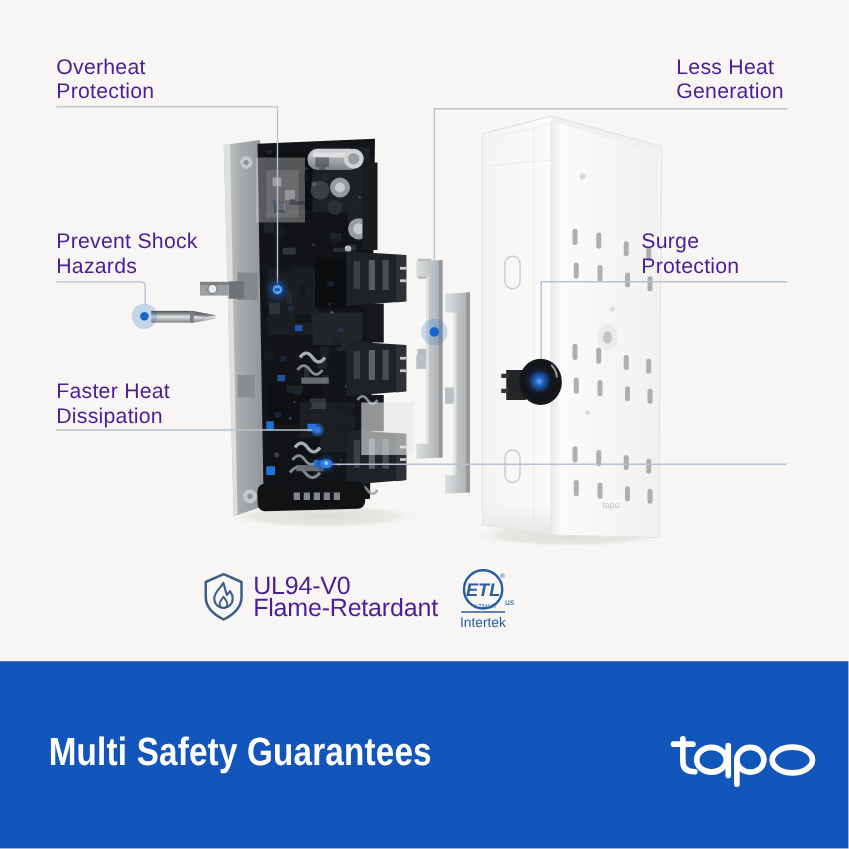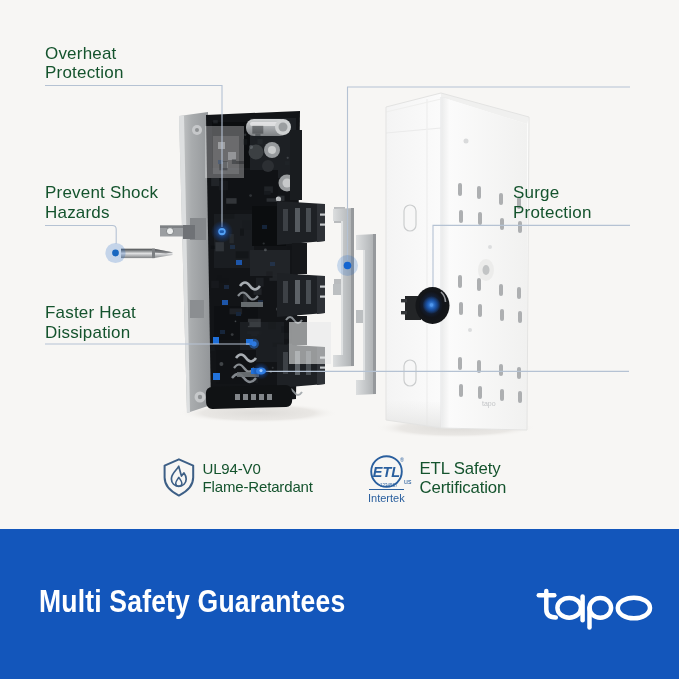--- a/index.html
+++ b/index.html
@@ -1,18 +1,18 @@
 <!DOCTYPE html>
 <html><head>
 <meta charset="utf-8">
 <style>
 html,body{margin:0;padding:0}
 #stage{position:relative;width:679px;height:679px;background:#f7f6f4;overflow:hidden;font-family:"Liberation Sans",sans-serif}
 #band{position:absolute;left:0;top:529px;width:679px;height:150px;background:#1356bb}
-.co{position:absolute;font-size:17px;line-height:19.6px;letter-spacing:.2px;color:#14532d;white-space:pre}
+.co{position:absolute;font-size:17px;line-height:19.6px;letter-spacing:.2px;color:#4c1d95;white-space:pre}
 #headline{position:absolute;left:39px;top:583px;font-size:31.5px;font-weight:bold;color:#ffffff;letter-spacing:.2px;transform:scaleX(0.843);transform-origin:left center}
 svg{position:absolute;left:0;top:0}
 </style>
 </head>
 <body>
 <div id="stage">
 <div id="band"></div>
 <svg width="679" height="679" viewBox="0 0 679 679">
 <defs>
 <linearGradient id="plateG" x1="0" y1="0" x2="1" y2="0">
@@ -394,20 +394,20 @@
  <ellipse cx="633.9" cy="608" rx="16.1" ry="10.3"></ellipse>
 </g>
 </svg>
 
 <div class="co" style="left:45px;top:43.6px">Overheat
 Protection</div>
 <div class="co" style="left:45px;top:303px">Faster Heat
 Dissipation</div>
 <div class="co" style="left:45px;top:183.3px">Prevent Shock
 Hazards</div>
+<div class="co" style="left:541px;top:43.6px">Less Heat
+Generation</div>
 <div class="co" style="left:513px;top:183.3px">Surge
 Protection</div>
-<div class="co" style="left:202.5px;top:459.6px;line-height:18.5px;font-size:15px;letter-spacing:-0.15px">UL94-V0
+<div class="co" style="left:202.5px;top:459.6px;line-height:18.5px;font-size:20px;letter-spacing:-0.15px">UL94-V0
 Flame-Retardant</div>
-<div class="co" style="left:419.5px;top:460.4px;line-height:18.5px;font-size:16.8px;letter-spacing:-0.15px">ETL Safety
-Certification</div>
 <div id="headline">Multi Safety Guarantees</div>
 </div>
 
 </body></html>

